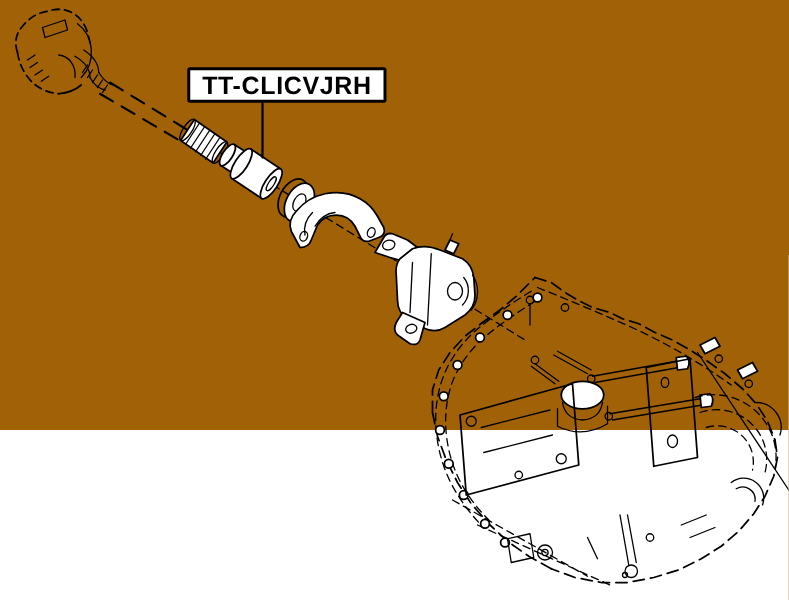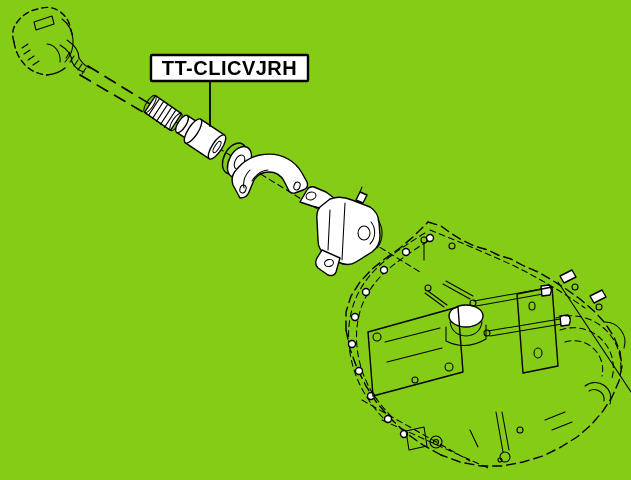--- a/index.html
+++ b/index.html
@@ -2,21 +2,21 @@
 <html><head>
 <meta charset="utf-8">
 <style>
   html,body{margin:0;padding:0;}
   body{
     width:631px;height:480px;
     background:#ffffff;
     font-family:"Liberation Sans", sans-serif;
     overflow:hidden;
   }
-  .canvas{position:relative;width:631px;height:480px;background:#84cc16;}
+  .canvas{position:relative;width:631px;height:344px;background:#a16207;}
   svg{display:block;}
   .ln{fill:none;stroke:#000;stroke-width:1.4;stroke-linecap:round;stroke-linejoin:round;}
   .thin{stroke-width:1.05;}
   .thick{stroke-width:1.8;}
   .dash{stroke-dasharray:9 5;}
   .dash2{stroke-dasharray:6 4;}
   .shaftdash{stroke-dasharray:12 8;stroke-width:1.7;}
   .wfill{fill:#ffffff;stroke:#000;stroke-width:1.4;stroke-linejoin:round;}
   .labelbox{fill:#ffffff;stroke:#000;stroke-width:2.4;}
   .labeltext{

